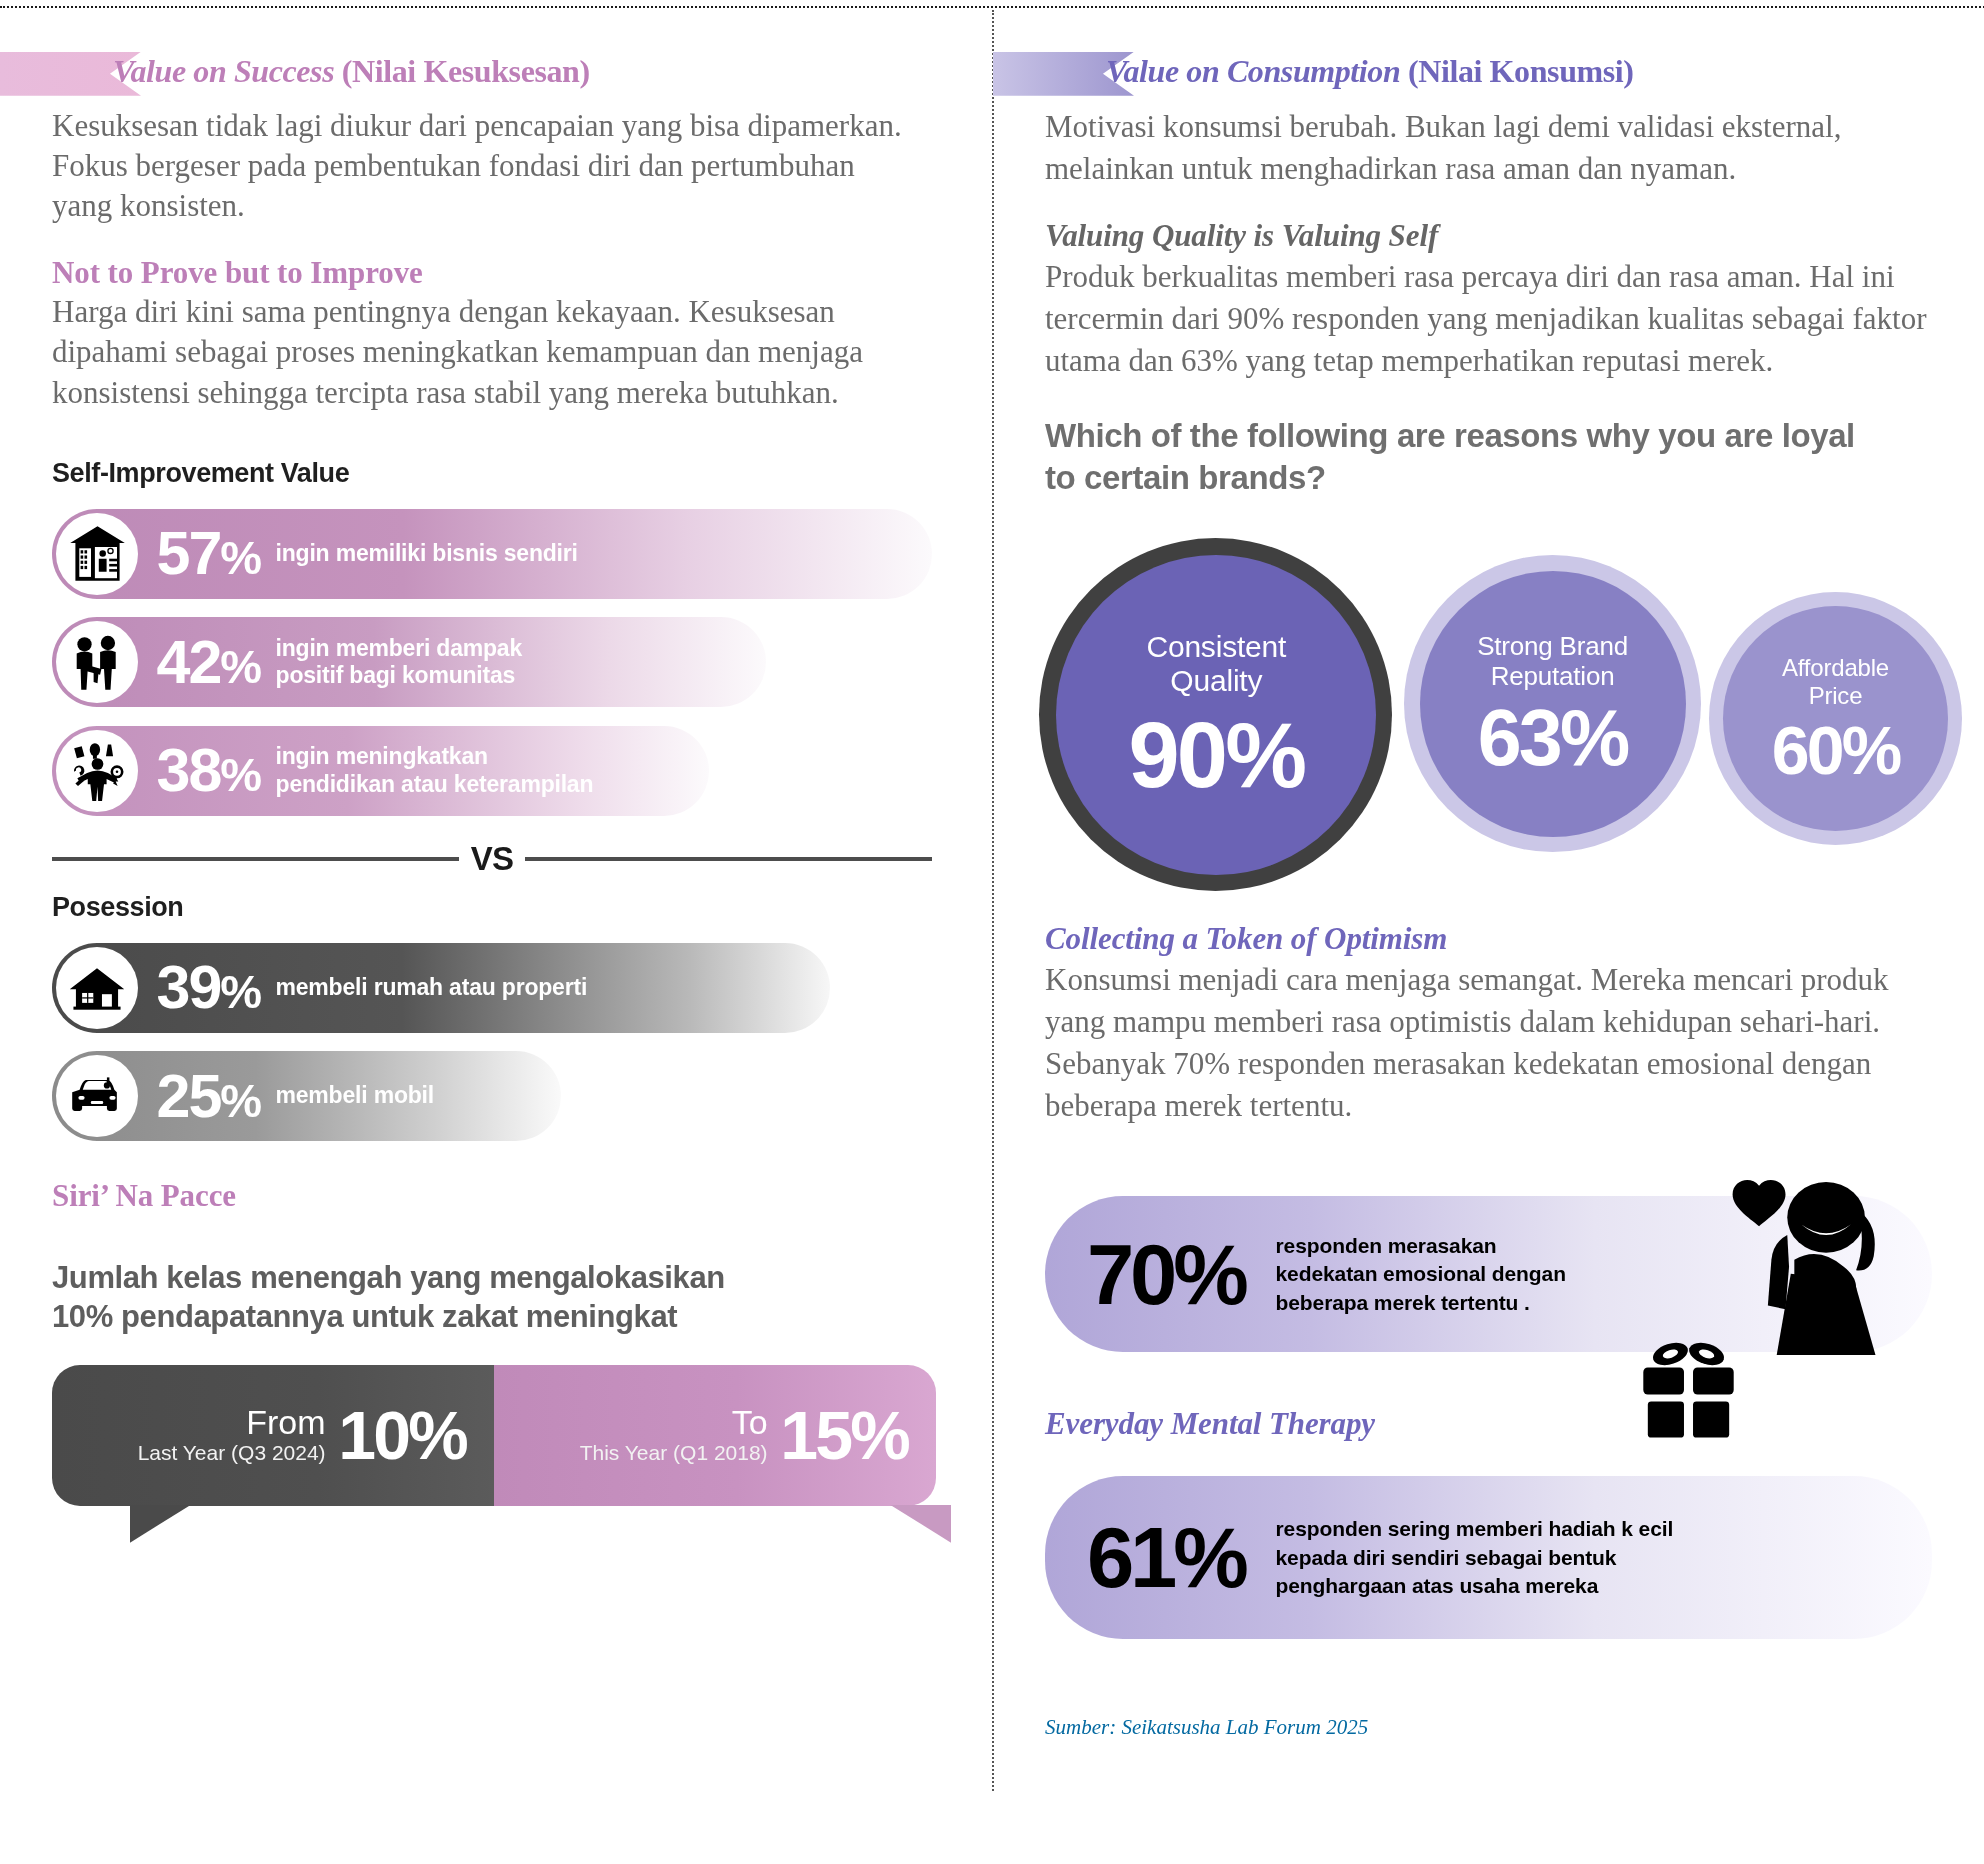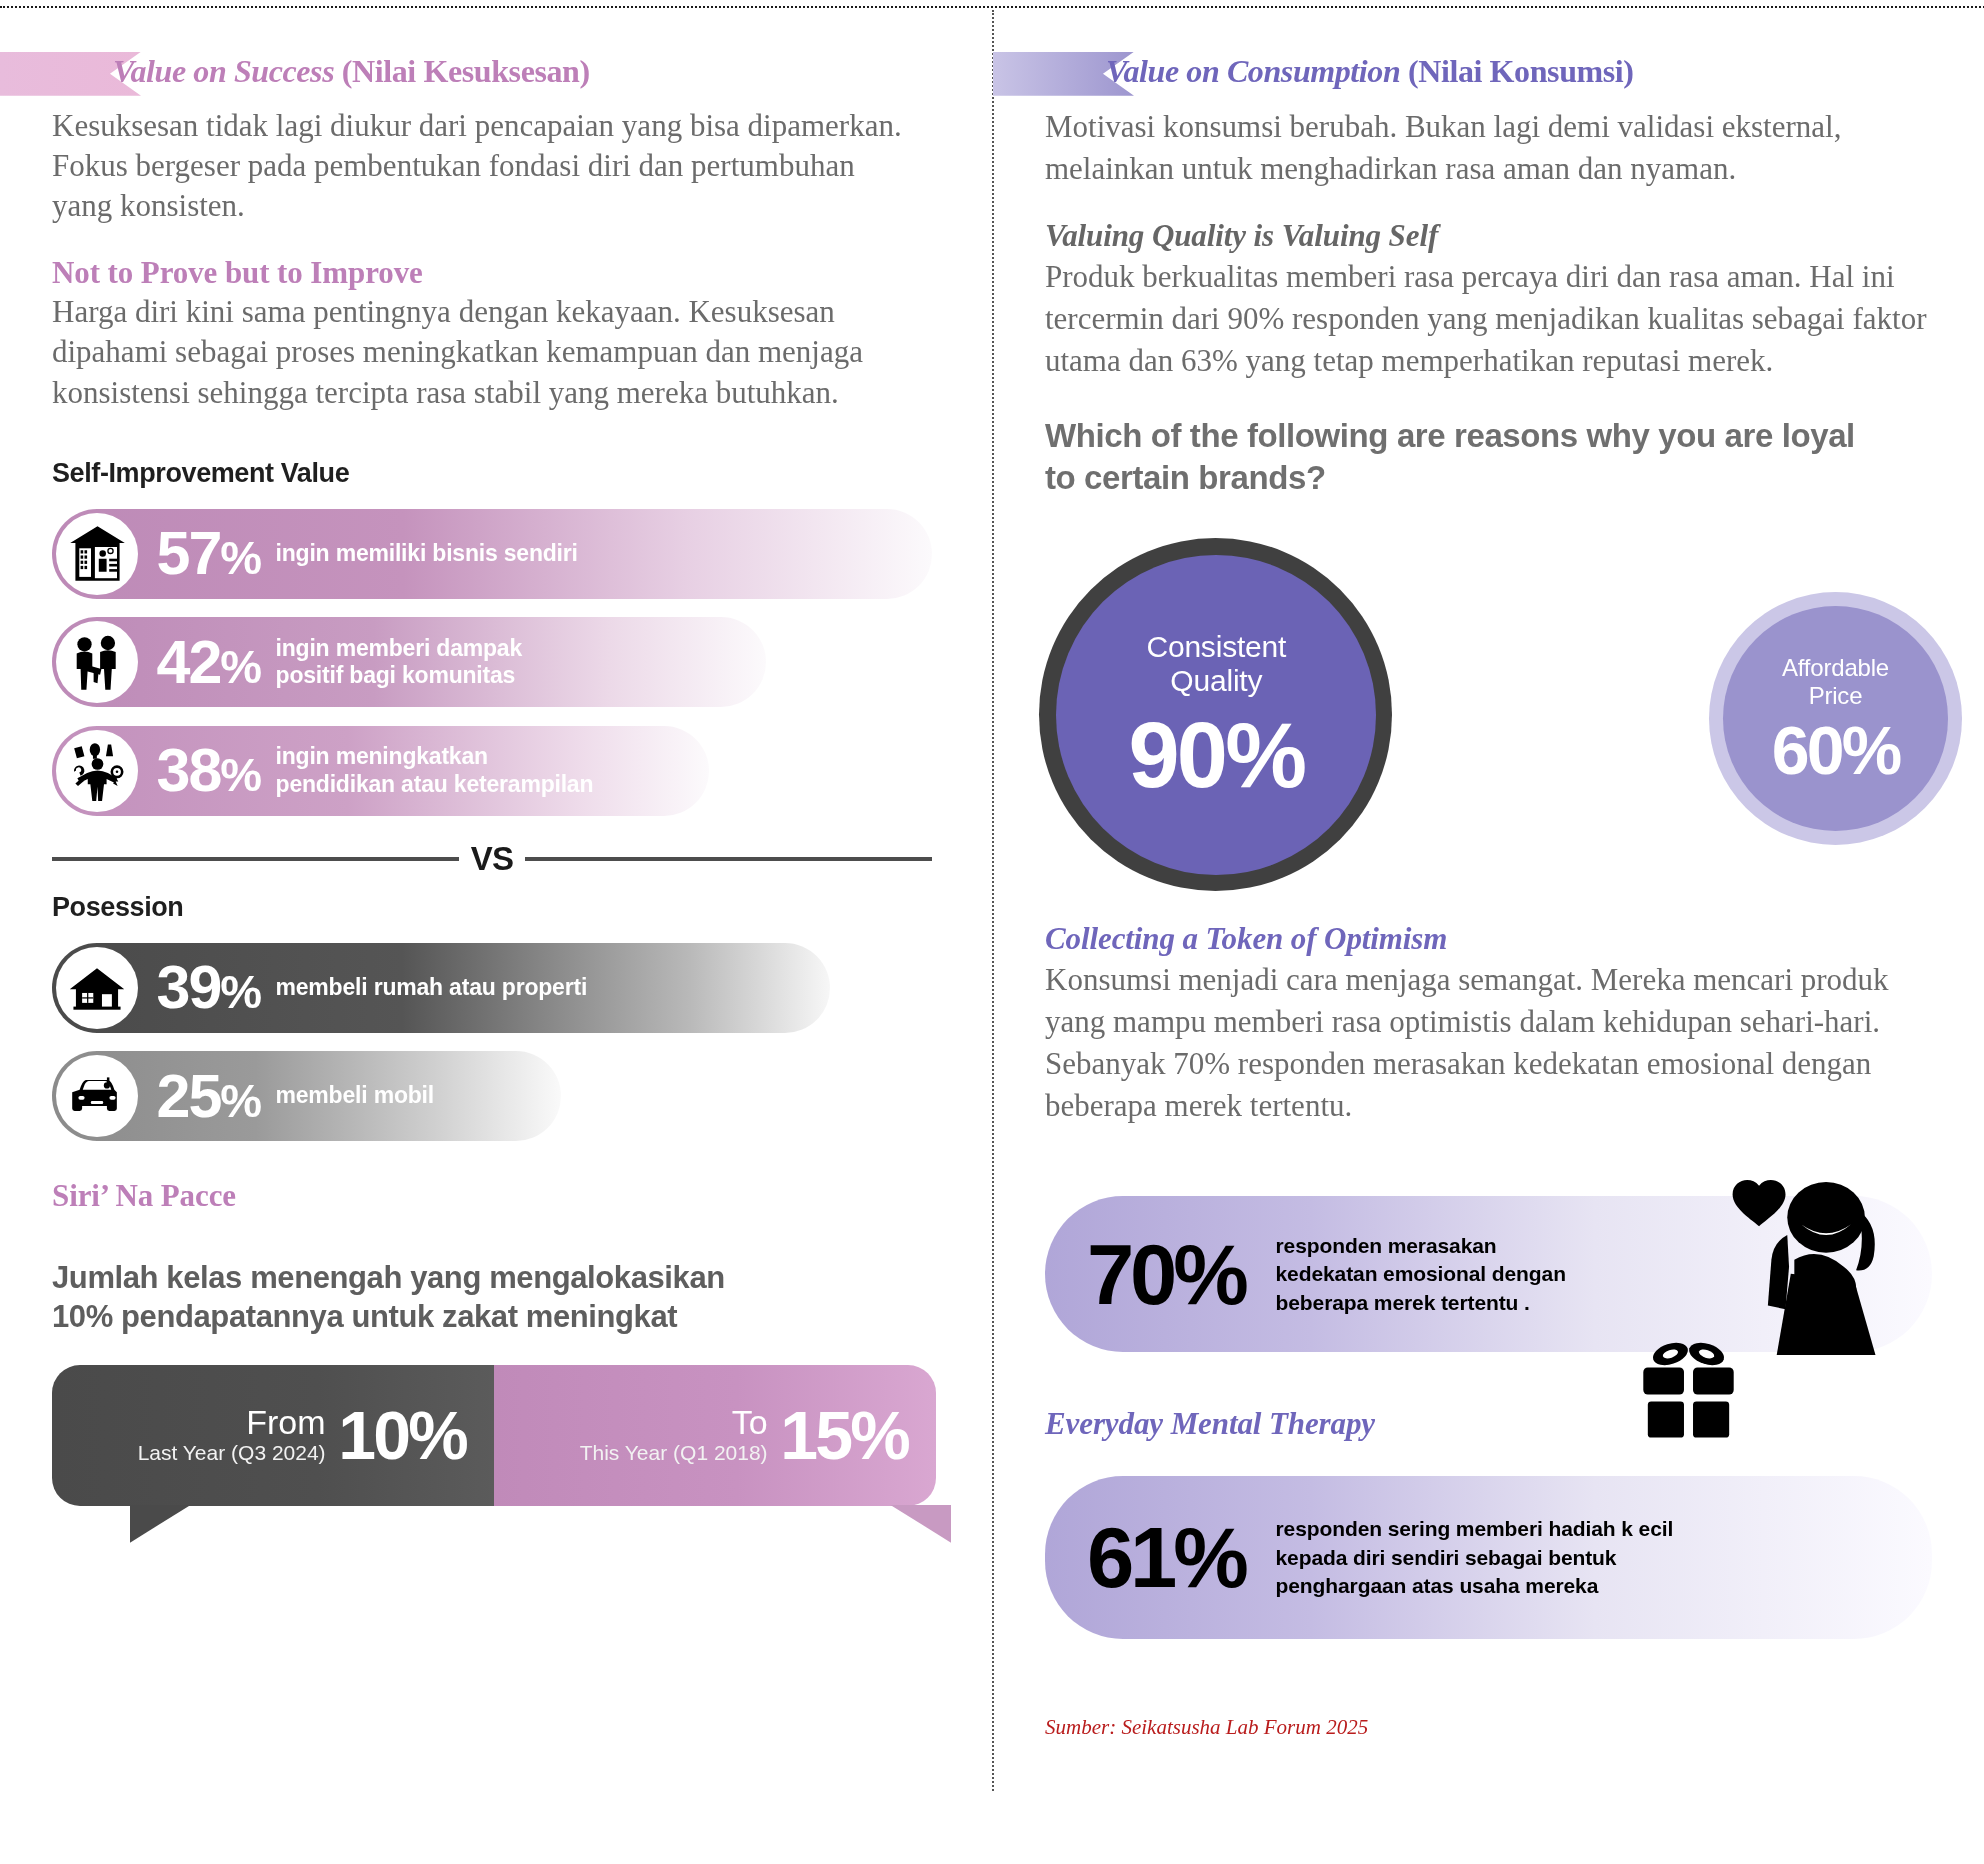--- a/index.html
+++ b/index.html
@@ -179,21 +179,21 @@
   }
   .info-text {
     font-family: "Liberation Sans", sans-serif;
     font-weight: bold; font-size: 21px; color: #000;
     margin-left: 31px; line-height: 1.35; letter-spacing: -0.1px;
   }
   .info-icon { position: absolute; }
 
   .sumber {
     font-family: "Liberation Serif", serif;
-    font-style: italic; font-size: 21px; color: #b91c1c;
+    font-style: italic; font-size: 21px; color: #0369a1;
   }
   svg { display: block; }
 </style>
 </head>
 <body>
 
 <div class="page">
 
   <div class="top-rule"></div>
   <div class="v-divider"></div>
@@ -356,20 +356,27 @@
     <div class="circles">
 
       <div class="circ" style="left:-5.7px; top:11px; width:353px; height:353px; background:#404040;">
         <div class="inner" style="left:17px; top:17px; width:320px; height:320px; background:#6b63b5;">
           <div class="c-label" style="font-size:30px;white-space:pre-line;">Consistent
 Quality</div>
           <div class="c-val" style="font-size:92px;margin-top:10px;">90%</div>
         </div>
       </div>
 
+      <div class="circ" style="left:359px; top:28px; width:297px; height:297px; background:#cbc7e7;">
+        <div class="inner" style="left:15.6px; top:15.6px; width:266px; height:266px; background:#8780c4;">
+          <div class="c-label" style="font-size:26px;white-space:pre-line;">Strong Brand
+Reputation</div>
+          <div class="c-val" style="font-size:79px;margin-top:7px;">63%</div>
+        </div>
+      </div>
 
       <div class="circ" style="left:664px; top:65px; width:253px; height:253px; background:#cbc7e7;">
         <div class="inner" style="left:14px; top:14px; width:225px; height:225px; background:#9a93cd;">
           <div class="c-label" style="font-size:24px;white-space:pre-line;">Affordable
 Price</div>
           <div class="c-val" style="font-size:68px;margin-top:5.7px;">60%</div>
         </div>
       </div>
     </div>
 

